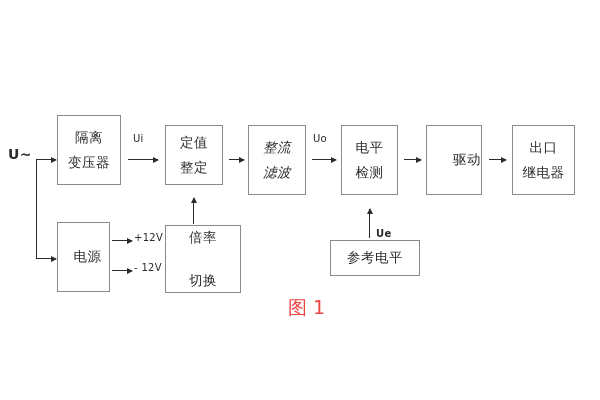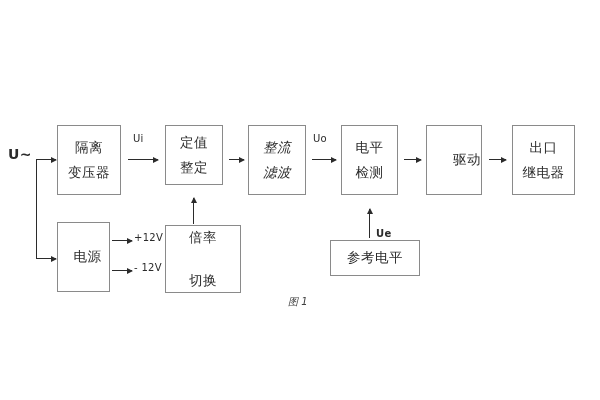--- a/index.html
+++ b/index.html
@@ -44,24 +44,23 @@
     font-size: 10px;
     white-space: nowrap;
     letter-spacing: 0.3px;
   }
   .label.bold {
     font-weight: bold;
     font-size: 14px;
   }
   .caption {
     position: absolute;
-    color: #404040;
-    font-size: 10px;
+    color: #ef4444;
+    font-size: 19px;
     white-space: nowrap;
-    font-style: italic;
   }
   .arrow-h {
     position: absolute;
     height: 1.3px;
     background: #2b2b2b;
   }
   .arrow-h::after {
     content: "";
     position: absolute;
     right: -1px;
@@ -106,21 +105,21 @@
 
 <div id="canvas">
 
   <div class="label bold" style="left:8px; top:146px;">U~</div>
 
   <div class="plain-h" style="left:36px; top:159px; width:16px;"></div>
   <div class="plain-v" style="left:36px; top:159px; height:100px;"></div>
   <div class="arrow-h" style="left:36px; top:159px; width:20px;"></div>
   <div class="arrow-h" style="left:36px; top:258px; width:20px;"></div>
 
-  <div class="block" style="left:57px; top:125px; width:64px; height:70px;">
+  <div class="block" style="left:57px; top:115px; width:64px; height:70px;">
     <span class="ln">隔离</span>
     <span class="ln">变压器</span>
   </div>
 
   <div class="label" style="left:133px; top:133px;">Ui</div>
   <div class="arrow-h" style="left:128px; top:159px; width:30px;"></div>
 
   <div class="block" style="left:165px; top:125px; width:58px; height:60px;">
     <span class="ln">定值</span>
     <span class="ln">整定</span>

